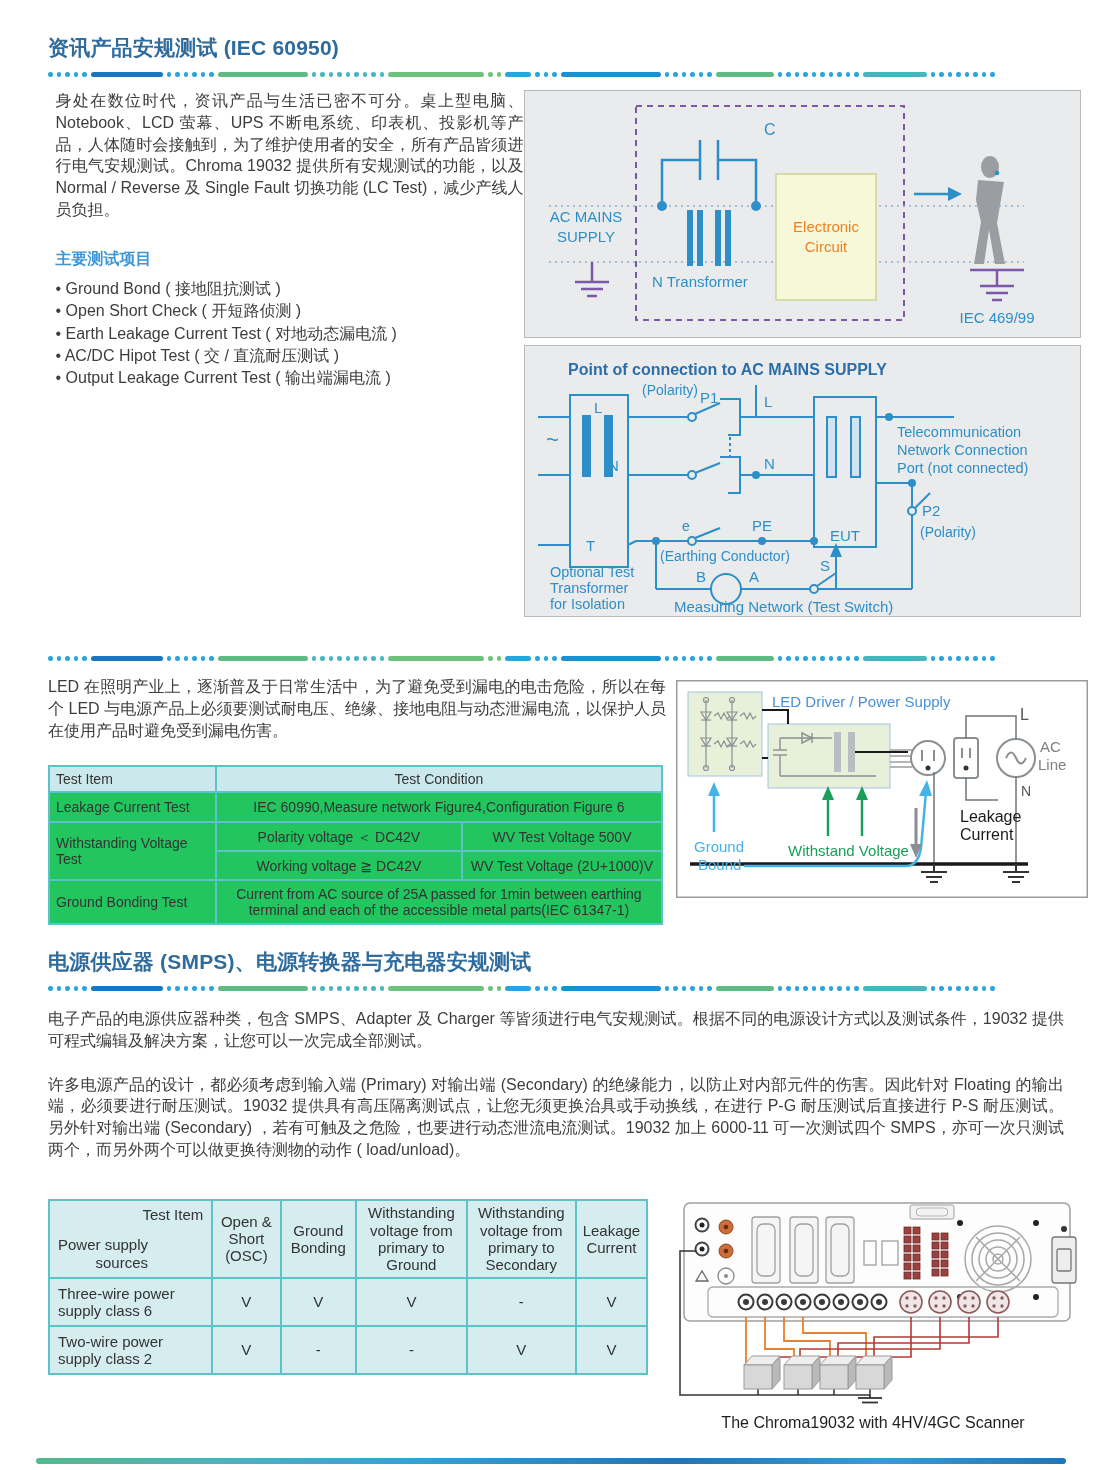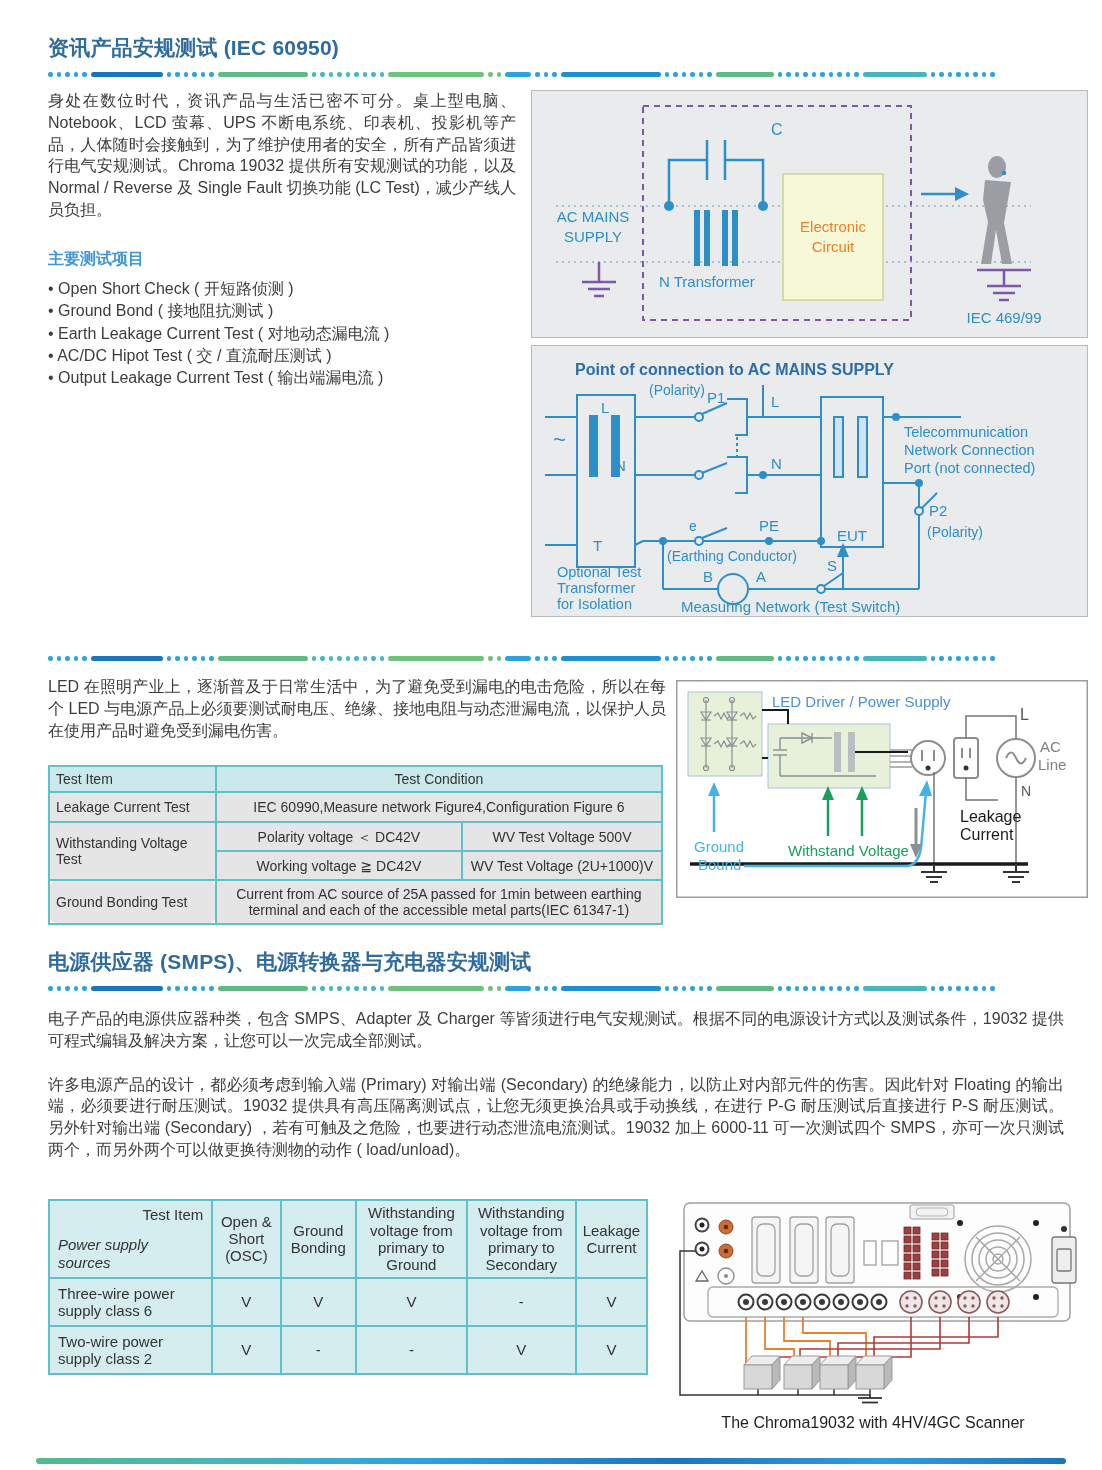--- a/index.html
+++ b/index.html
@@ -13,31 +13,31 @@
   .cols{display:flex;justify-content:space-between;align-items:flex-start;}
   .bodytext{font-size:16px;line-height:21.8px;text-align:justify;margin:0;}
   .subhead{font-size:16px;font-weight:600;color:#3e97d4;margin:28px 0 8px 0;}
   ul.tests{list-style:none;margin:0;padding:0;font-size:16px;line-height:22.4px;}
   ul.tests li::before{content:"• ";}
   .diagram-box{display:block;}
   svg text{font-family:"Liberation Sans","DejaVu Sans",sans-serif;}
 
   
   table.ledtbl{border-collapse:collapse;width:615px;margin-top:24px;font-size:14px;line-height:1.16;}
-  table.ledtbl td{border:2px solid #5fc2c9;padding:2px 6px;background:#e5e5e5;color:#333;}
+  table.ledtbl td{border:2px solid #5fc2c9;padding:2px 6px;background:#22c55e;color:#333;}
   table.ledtbl td.hd{background:#cbe9ec;}
   table.ledtbl td.c{text-align:center;}
   
   table.smps{border-collapse:collapse;width:600px;font-size:15px;line-height:1.15;}
   table.smps td{border:2px solid #5fc2c9;background:#d5edef;color:#333;text-align:center;padding:3px 4px;}
   table.smps td.lbl{text-align:left;padding-left:8px;}
   td.cornercell{position:relative;height:76px;padding:0 !important;
      background-image:linear-gradient(to bottom right,transparent 49.4%,#5fc2c9 49.4%,#5fc2c9 50.6%,transparent 50.6%),linear-gradient(#d5edef,#d5edef);}
   .corner-tr{position:absolute;top:5px;right:8px;}
-  .corner-bl{position:absolute;bottom:6px;left:8px;text-align:left;white-space:pre-line;font-style:italic;}
+  .corner-bl{position:absolute;bottom:6px;left:8px;text-align:right;white-space:pre-line;}
   .devcap{font-size:16px;color:#1f1f1f;text-align:center;margin-top:6px;}
   #bottombar{position:absolute;left:36px;right:36px;bottom:6px;height:6px;border-radius:3px;
      background:linear-gradient(90deg,#53b98c 0%,#47b5bd 18%,#2ba3dc 38%,#1b76bd 62%,#2f9fd8 82%,#1b76bd 100%);}
 </style>
 </head>
 <body>
 
 <div id="page">
 
   <div class="section" style="top:34px;">
@@ -93,27 +93,27 @@
         <span class="db" style="width: 64px; background: rgb(71, 181, 189);"></span>
         <span class="dd" style="background: rgb(43, 163, 220);"></span>
         <span class="dd" style="background: rgb(43, 163, 220);"></span>
         <span class="dd" style="background: rgb(43, 163, 220);"></span>
         <span class="dd" style="background: rgb(43, 163, 220);"></span>
         <span class="dd" style="background: rgb(43, 163, 220);"></span>
         <span class="dd" style="background: rgb(43, 163, 220);"></span>
         <span class="dd" style="background: rgb(43, 163, 220);"></span>
         <span class="dd" style="background: rgb(43, 163, 220);"></span>
       </div>
-    <div class="cols" style="margin-top:12px;">
+    <div class="cols" style="margin-top:12px;justify-content:center;">
       <div style="width:468px;">
         <p class="bodytext">身处在数位时代，资讯产品与生活已密不可分。桌上型电脑、Notebook、LCD 萤幕、UPS 不断电系统、印表机、投影机等产品，人体随时会接触到，为了维护使用者的安全，所有产品皆须进行电气安规测试。Chroma 19032 提供所有安规测试的功能，以及 Normal / Reverse 及 Single Fault 切换功能 (LC Test)，减少产线人员负担。</p>
         <div class="subhead">主要测试项目</div>
         <ul class="tests">
+          <li>Ground Bond ( 接地阻抗测试 )</li>
           <li>Open Short Check ( 开短路侦测 )</li>
-          <li>Ground Bond ( 接地阻抗测试 )</li>
           <li>Earth  Leakage Current Test ( 对地动态漏电流 )</li>
           <li>AC/DC Hipot Test ( 交 / 直流耐压测试 )</li>
           <li>Output Leakage Current Test ( 输出端漏电流 )</li>
         </ul>
       </div>
 
       <div style="width:557px;">
 
         <svg class="diagram-box" width="557" height="248" viewBox="0 0 557 248">
           <rect x="0.5" y="0.5" width="556" height="247" fill="#e9ebec" stroke="#b7babd"></rect>
@@ -332,21 +332,21 @@
           <tr>
             <td rowspan="2">Withstanding Voltage Test</td>
             <td class="c" style="width:250px;height:23px;">Polarity voltage ＜ DC42V</td>
             <td class="c" style="width:197px;">WV Test Voltage 500V</td>
           </tr>
           <tr>
             <td class="c" style="height:23px;">Working voltage ≧ DC42V</td>
             <td class="c">WV Test Voltage (2U+1000)V</td>
           </tr>
           <tr>
-            <td style="height:38px;border-radius:9px;">Ground Bonding Test</td>
+            <td style="height:38px;">Ground Bonding Test</td>
             <td class="c" colspan="2">Current from AC source of 25A passed for 1min between earthing terminal and each of the accessible metal parts(IEC 61347-1)</td>
           </tr>
         </tbody>
           </table>
       </div>
 
       <svg width="412" height="218" viewBox="0 0 412 218" style="margin-top:4px;">
         <rect x="0.75" y="0.75" width="410.5" height="216.5" fill="#ffffff" stroke="#9c9c9c" stroke-width="1.5"></rect>
         <rect x="12" y="12" width="74" height="84" fill="#e7f0d8" stroke="#a8c4e0"></rect>
         <g stroke="#8a8f94" stroke-width="1.2" fill="none">

